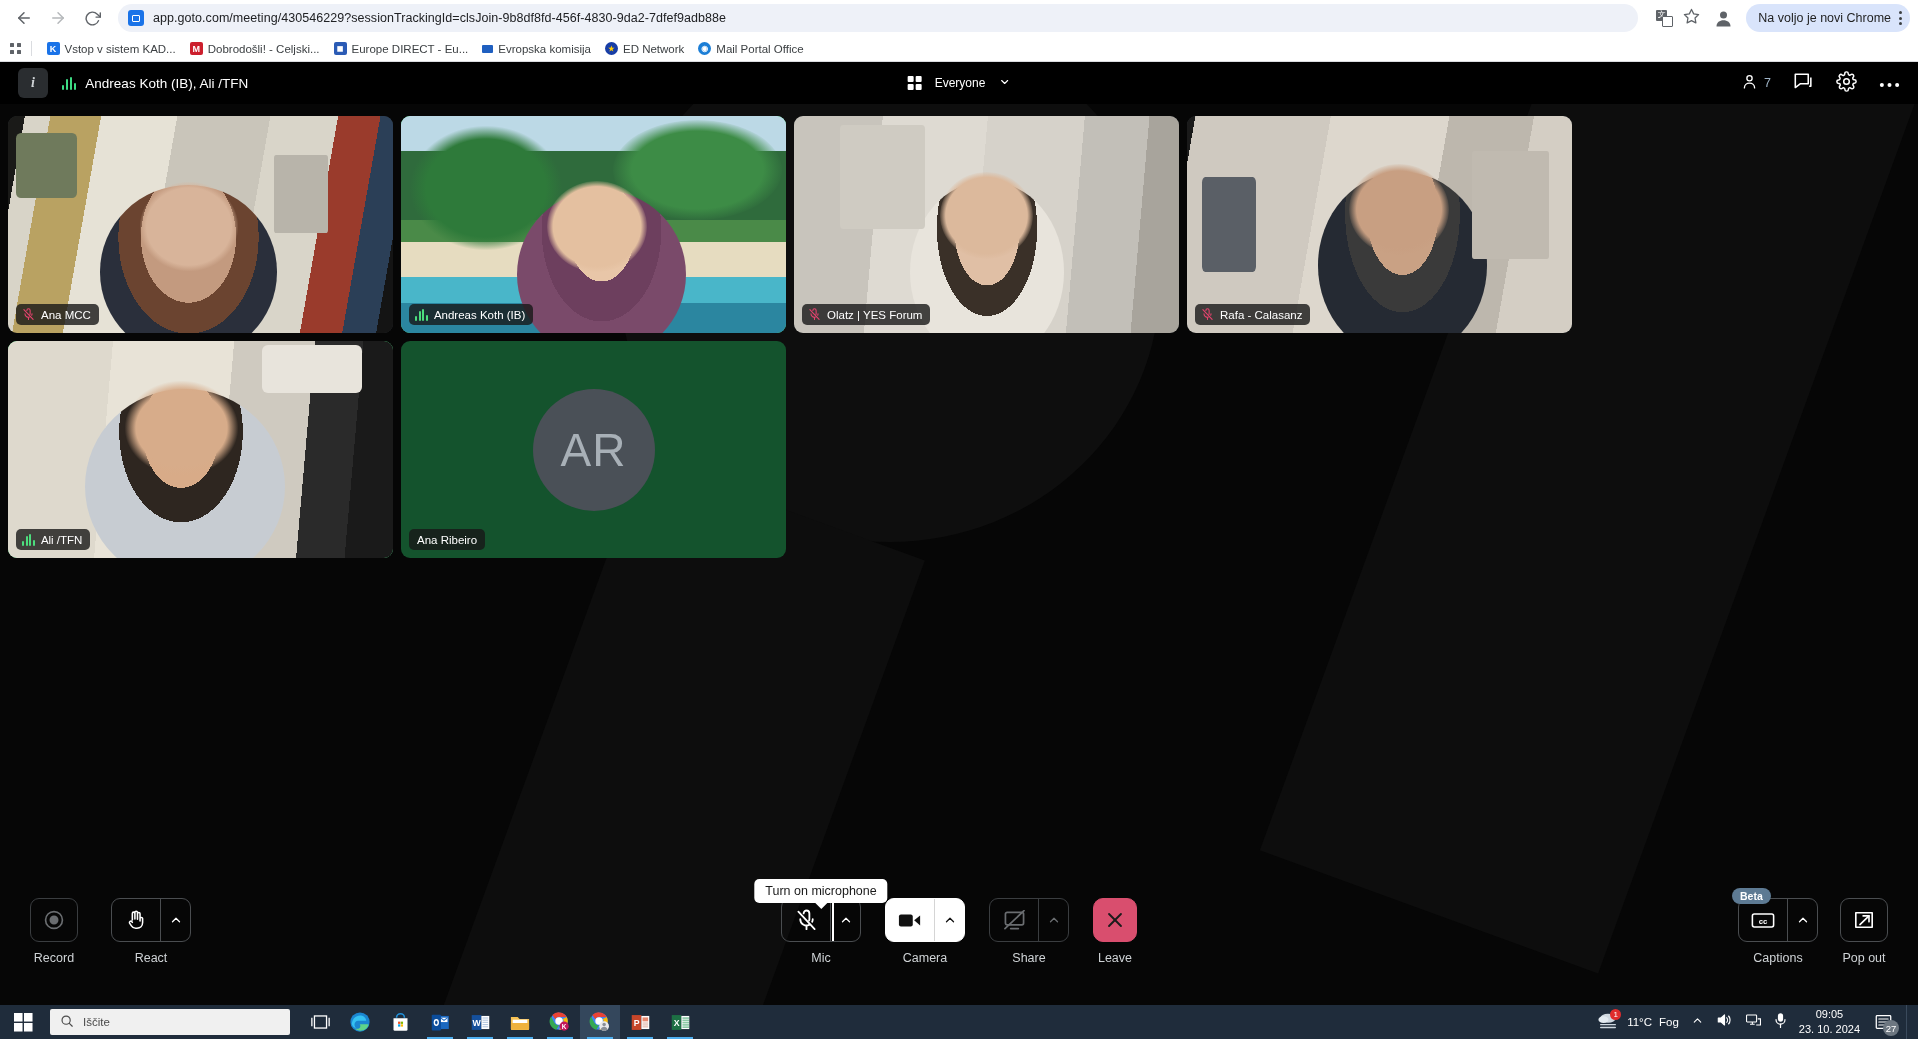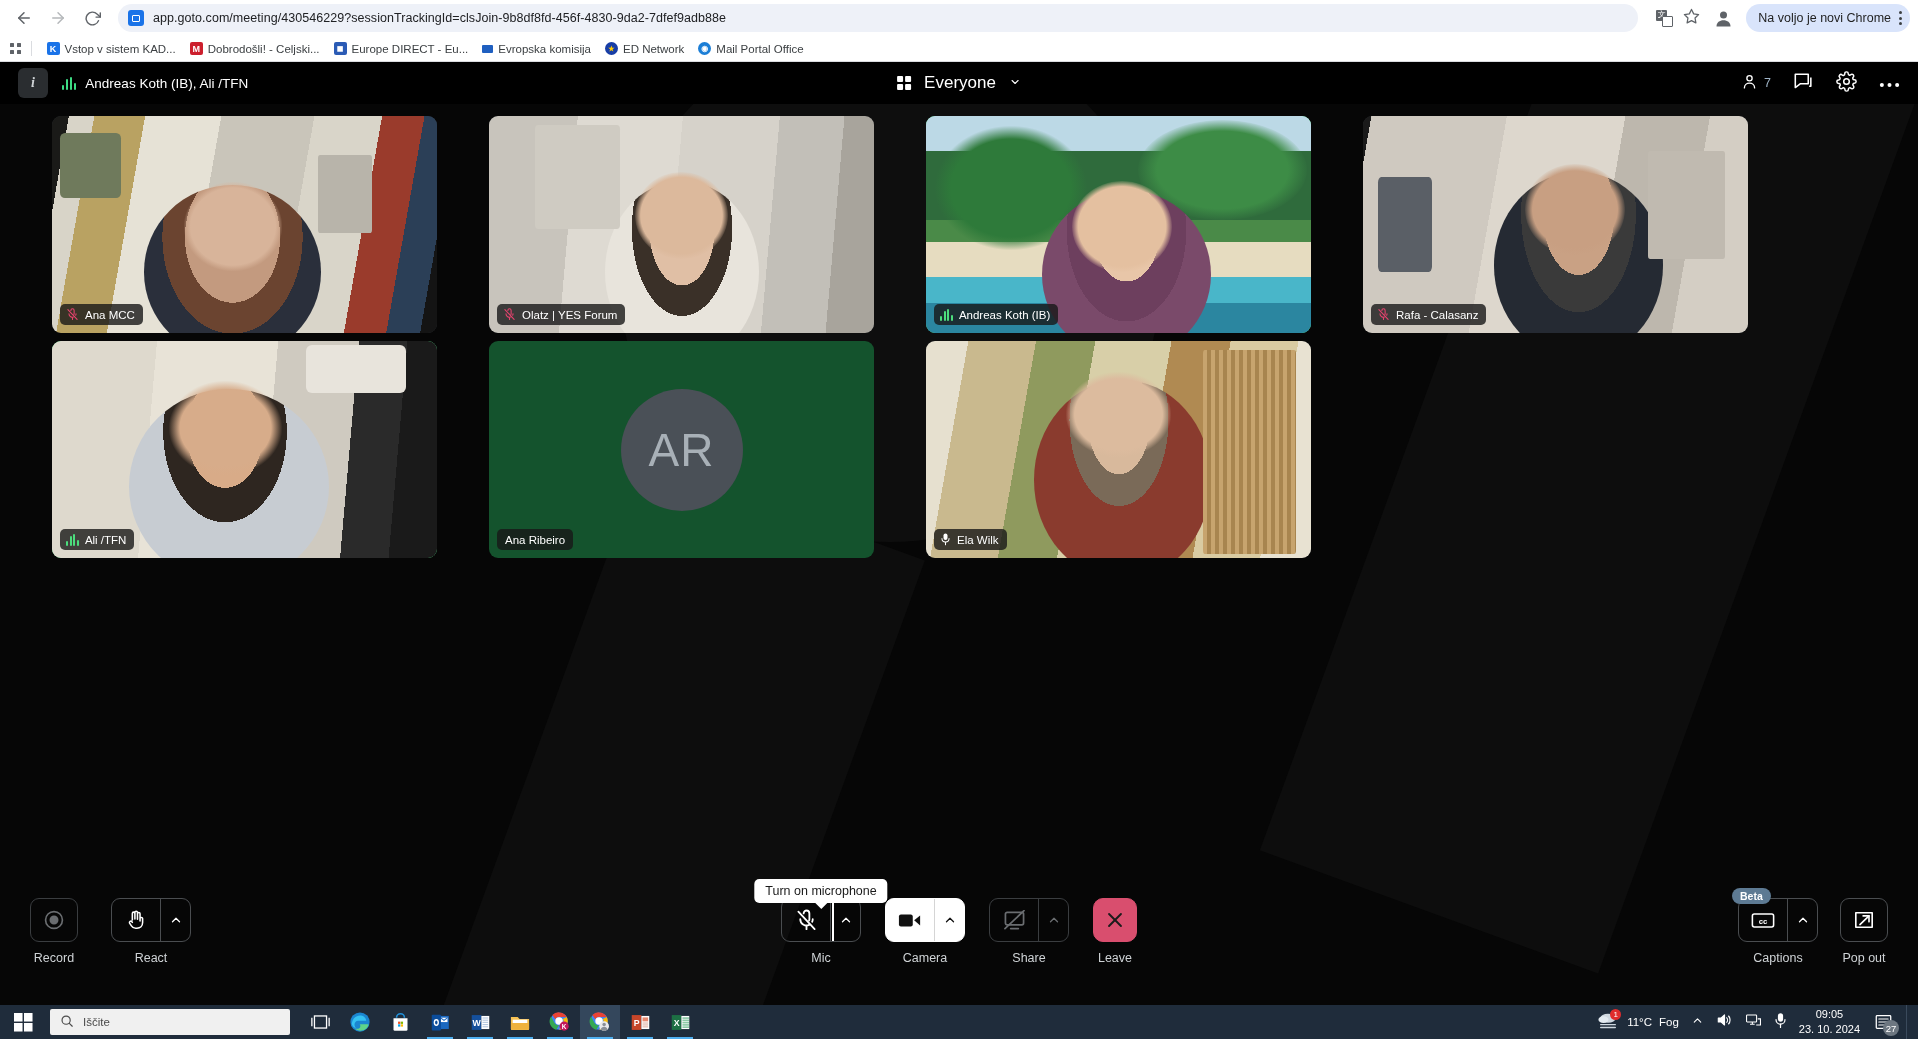--- a/index.html
+++ b/index.html
@@ -104,35 +104,35 @@
   .header-title {
     display:flex;align-items:center;gap:9px;margin-left:14px;
     color:#fff; font-size:13.5px;
   }
   .wave { display:flex;align-items:flex-end;gap:1.6px;height:13px;}
   .wave i { width:2.4px;background:#3ddc84;display:block;border-radius:1px;}
   .wave i:nth-child(1){height:5px;} .wave i:nth-child(2){height:11px;}
   .wave i:nth-child(3){height:13px;} .wave i:nth-child(4){height:7px;}
   .header-center {
     position:absolute; left:50%; transform:translateX(-50%);
-    display:flex;align-items:center;gap:13px; color:#fff;font-size:17px;text-align:right;
+    display:flex;align-items:center;gap:13px; color:#fff;font-size:12px;text-align:right;
   }
   .grid-ic { display:grid;grid-template-columns:repeat(2,6px);grid-template-rows:repeat(2,6px);gap:2px;}
   .grid-ic i{width:6px;height:6px;background:#fff;display:block;border-radius:1px;}
   .header-right {
     margin-left:auto; display:flex; align-items:center; gap:22px; color:#fff;
   }
   .ppl { display:flex;align-items:center;gap:6px;font-size:12.5px;color:#9fb4c7;}
 
   
   .grid-wrap { position:relative; z-index:4; padding: 12px 8px 0 8px; }
   .vrow { display:flex; gap:8px; margin-bottom:8px; }
   .tile {
     position:relative; width:385px; height:217px; border-radius:9px;
-    overflow:hidden; background:#262b30; flex:0 0 auto;margin-left:44px;
+    overflow:hidden; background:#262b30; flex:0 0 auto;
   }
   .tile.speaking { outline:2.5px solid #4cdd7d; outline-offset:-2.5px; }
   .namebadge {
     position:absolute; left:8px; bottom:8px; z-index:3;
     background:rgba(24,24,24,0.80); border-radius:5px; height:21px;
     display:flex; align-items:center; gap:6px; padding:0 8px 0 6px;
     color:#fff; font-size:11.5px; white-space:nowrap; max-width:94%;
   }
   .namebadge.nopad { padding-left:8px; }
   .mic-muted { width:13px;height:13px;flex:0 0 auto;}
@@ -410,58 +410,58 @@
                 <path d="M9 4.5a3 3 0 0 1 6 0v6a3 3 0 0 1-.4 1.5"></path>
                 <path d="M5.5 10.5a6.5 6.5 0 0 0 9.3 5.9M18.5 10.5a6.5 6.5 0 0 1-.6 2.7"></path>
                 <line x1="12" y1="17.5" x2="12" y2="21"></line>
                 <line x1="3.5" y1="3" x2="20.5" y2="21"></line>
               </svg>
           </span>
           <span>Ana MCC</span>
         </div>
       </div>
 
-      <div class="tile">
-        <div class="scene" style="background:linear-gradient(95deg,#c8c4bc 0 22%,#dedad2 22% 48%,#d6d2ca 48% 72%,#c2bfb8 72% 88%,#a8a49c 88%)">
-          <div class="blob" style="left:30%;top:30%;width:40%;height:84%;background:radial-gradient(ellipse at 50% 26%,#e0bfa5 0 30%,#3a3028 30% 46%,#e8e4dc 46%);"></div>
-          <div class="blob" style="left:38%;top:26%;width:24%;height:40%;background:radial-gradient(ellipse,#dcb99c 0 62%,rgba(0,0,0,0) 72%);"></div>
-          <div class="blob" style="left:12%;top:4%;width:22%;height:48%;background:#cfcbc2;border-radius:4%;"></div>
-        </div>
-        <div class="namebadge">
-          <span class="mic-muted">
-            <svg width="13" height="13" viewBox="0 0 24 24" fill="none" stroke="#e8436f" stroke-width="2" stroke-linecap="round">
-                <path d="M9 4.5a3 3 0 0 1 6 0v6a3 3 0 0 1-.4 1.5"></path>
-                <path d="M5.5 10.5a6.5 6.5 0 0 0 9.3 5.9M18.5 10.5a6.5 6.5 0 0 1-.6 2.7"></path>
-                <line x1="12" y1="17.5" x2="12" y2="21"></line>
-                <line x1="3.5" y1="3" x2="20.5" y2="21"></line>
-              </svg>
-          </span>
-          <span>Olatz | YES Forum</span>
-        </div>
-      </div>
-
       <div class="tile speaking">
         <div class="scene" style="background:linear-gradient(180deg,#bcd9e6 0 16%,#2f6b3c 16% 48%,#4a8a48 48% 58%,#e6dcc0 58% 74%,#49b6c9 74% 86%,#2b86a0 86%)">
           <div class="blob" style="left:2%;top:4%;width:40%;height:58%;background:radial-gradient(ellipse,#2e7a3a 0 55%,rgba(0,0,0,0) 70%);"></div>
           <div class="blob" style="left:55%;top:2%;width:44%;height:46%;background:radial-gradient(ellipse,#3d8c46 0 55%,rgba(0,0,0,0) 72%);"></div>
           <div class="blob" style="left:30%;top:34%;width:44%;height:78%;background:radial-gradient(ellipse at 50% 24%,#e8c6a8 0 28%,#6d3f5e 28% 50%,#7a4a6a 50%);"></div>
           <div class="blob" style="left:38%;top:30%;width:26%;height:42%;background:radial-gradient(ellipse,#e4c0a0 0 62%,rgba(0,0,0,0) 72%);"></div>
         </div>
         <div class="namebadge">
           <span class="wave-sm">
               <i></i>
               <i></i>
               <i></i>
               <i></i>
             </span>
           <span>Andreas Koth (IB)</span>
         </div>
       </div>
 
       <div class="tile">
+        <div class="scene" style="background:linear-gradient(95deg,#c8c4bc 0 22%,#dedad2 22% 48%,#d6d2ca 48% 72%,#c2bfb8 72% 88%,#a8a49c 88%)">
+          <div class="blob" style="left:30%;top:30%;width:40%;height:84%;background:radial-gradient(ellipse at 50% 26%,#e0bfa5 0 30%,#3a3028 30% 46%,#e8e4dc 46%);"></div>
+          <div class="blob" style="left:38%;top:26%;width:24%;height:40%;background:radial-gradient(ellipse,#dcb99c 0 62%,rgba(0,0,0,0) 72%);"></div>
+          <div class="blob" style="left:12%;top:4%;width:22%;height:48%;background:#cfcbc2;border-radius:4%;"></div>
+        </div>
+        <div class="namebadge">
+          <span class="mic-muted">
+            <svg width="13" height="13" viewBox="0 0 24 24" fill="none" stroke="#e8436f" stroke-width="2" stroke-linecap="round">
+                <path d="M9 4.5a3 3 0 0 1 6 0v6a3 3 0 0 1-.4 1.5"></path>
+                <path d="M5.5 10.5a6.5 6.5 0 0 0 9.3 5.9M18.5 10.5a6.5 6.5 0 0 1-.6 2.7"></path>
+                <line x1="12" y1="17.5" x2="12" y2="21"></line>
+                <line x1="3.5" y1="3" x2="20.5" y2="21"></line>
+              </svg>
+          </span>
+          <span>Olatz | YES Forum</span>
+        </div>
+      </div>
+
+      <div class="tile">
         <div class="scene" style="background:linear-gradient(100deg,#1a1a1a 0 2%,#cfc9c0 2% 34%,#ddd7cd 34% 62%,#bdb7ad 62% 82%,#d4cec4 82%)">
           <div class="blob" style="left:34%;top:26%;width:44%;height:86%;background:radial-gradient(ellipse at 50% 22%,#c9a184 0 30%,#3a3a3a 30% 48%,#252a33 48%);"></div>
           <div class="blob" style="left:42%;top:22%;width:26%;height:42%;background:radial-gradient(ellipse,#c89f82 0 60%,rgba(0,0,0,0) 72%);"></div>
           <div class="blob" style="left:74%;top:16%;width:20%;height:50%;background:#c0bab0;border-radius:3%;"></div>
           <div class="blob" style="left:4%;top:28%;width:14%;height:44%;background:#5a5f66;border-radius:6%;"></div>
         </div>
         <div class="namebadge">
           <span class="mic-muted">
             <svg width="13" height="13" viewBox="0 0 24 24" fill="none" stroke="#e8436f" stroke-width="2" stroke-linecap="round">
                 <path d="M9 4.5a3 3 0 0 1 6 0v6a3 3 0 0 1-.4 1.5"></path>
@@ -496,37 +496,20 @@
 
       <div class="tile" style="background:#14532d">
         <div class="avatar-circle">
           <span>AR</span>
         </div>
         <div class="namebadge nopad">
           <span>Ana Ribeiro</span>
         </div>
       </div>
 
-      <div class="tile">
-        <div class="scene" style="background:linear-gradient(100deg,#e6e0cf 0 10%,#c9b98e 10% 26%,#8f9a5e 26% 40%,#d8cfa8 40% 58%,#b08a52 58% 72%,#d9cba2 72% 88%,#e8e2d2 88%)">
-          <div class="blob" style="left:28%;top:18%;width:46%;height:92%;background:radial-gradient(ellipse at 48% 20%,#d8b99c 0 24%,#7a6a58 24% 38%,#8a3b2e 38%);"></div>
-          <div class="blob" style="left:36%;top:14%;width:28%;height:40%;background:radial-gradient(ellipse,#dcbb9e 0 58%,rgba(0,0,0,0) 70%);"></div>
-          <div class="blob" style="left:72%;top:4%;width:24%;height:94%;background:repeating-linear-gradient(90deg,#c7a46e 0 4px,#a8854f 4px 8px);border-radius:2%;"></div>
-        </div>
-        <div class="namebadge">
-          <span class="mic-on">
-            <svg width="11" height="13" viewBox="0 0 18 22" fill="#fff">
-                <rect x="5.6" y="1" width="6.8" height="11" rx="3.4"></rect>
-                <path d="M3 9.2a6 6 0 0 0 12 0" fill="none" stroke="#fff" stroke-width="1.7" stroke-linecap="round"></path>
-                <line x1="9" y1="15.5" x2="9" y2="20" stroke="#fff" stroke-width="1.7" stroke-linecap="round"></line>
-              </svg>
-          </span>
-          <span>Ela Wilk</span>
-        </div>
-      </div>
     </div>
   </div>
 
   <div class="controls">
 
     <div class="ctl-left ctl-group">
       <div class="ctl">
         <div class="btnbox solo disabled">
           <div class="main">
             <svg width="22" height="22" viewBox="0 0 24 24" fill="none" stroke="currentColor" stroke-width="1.8">

